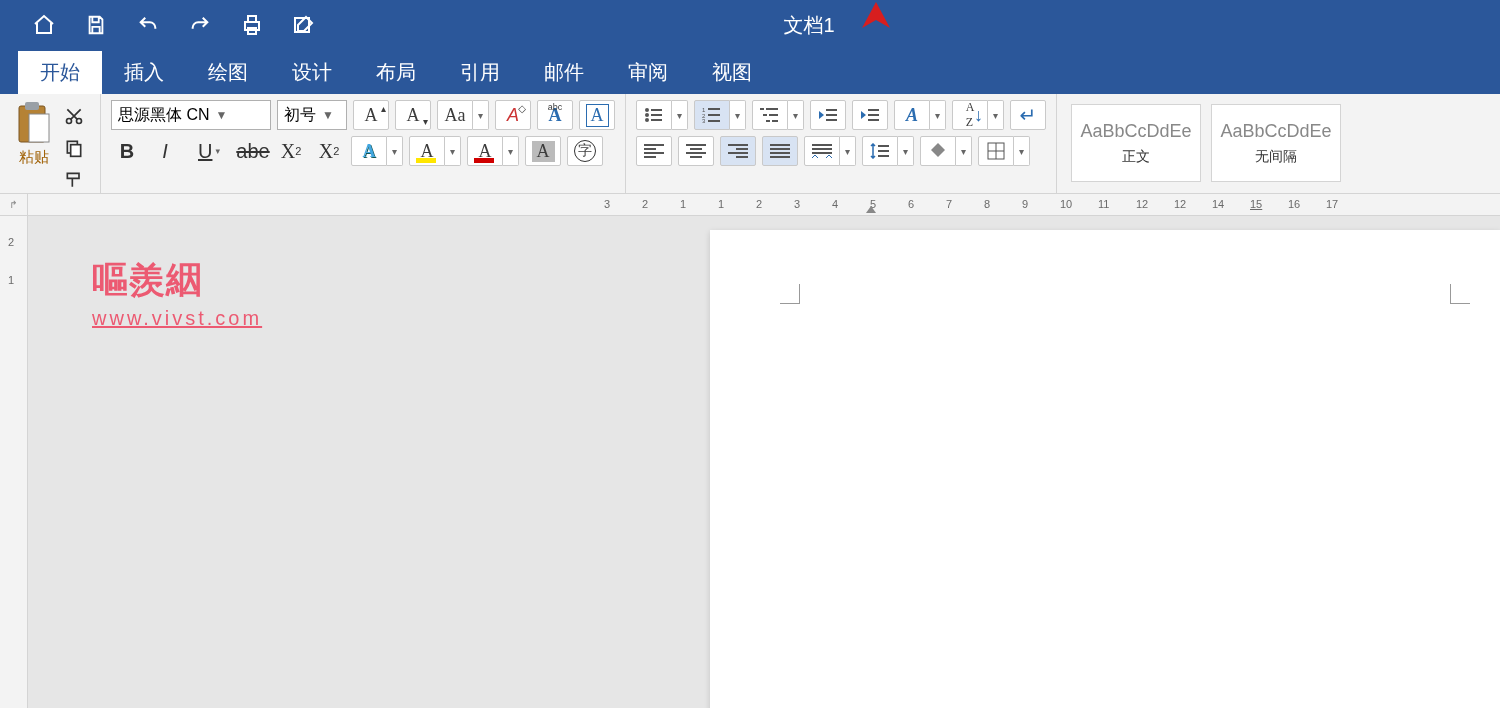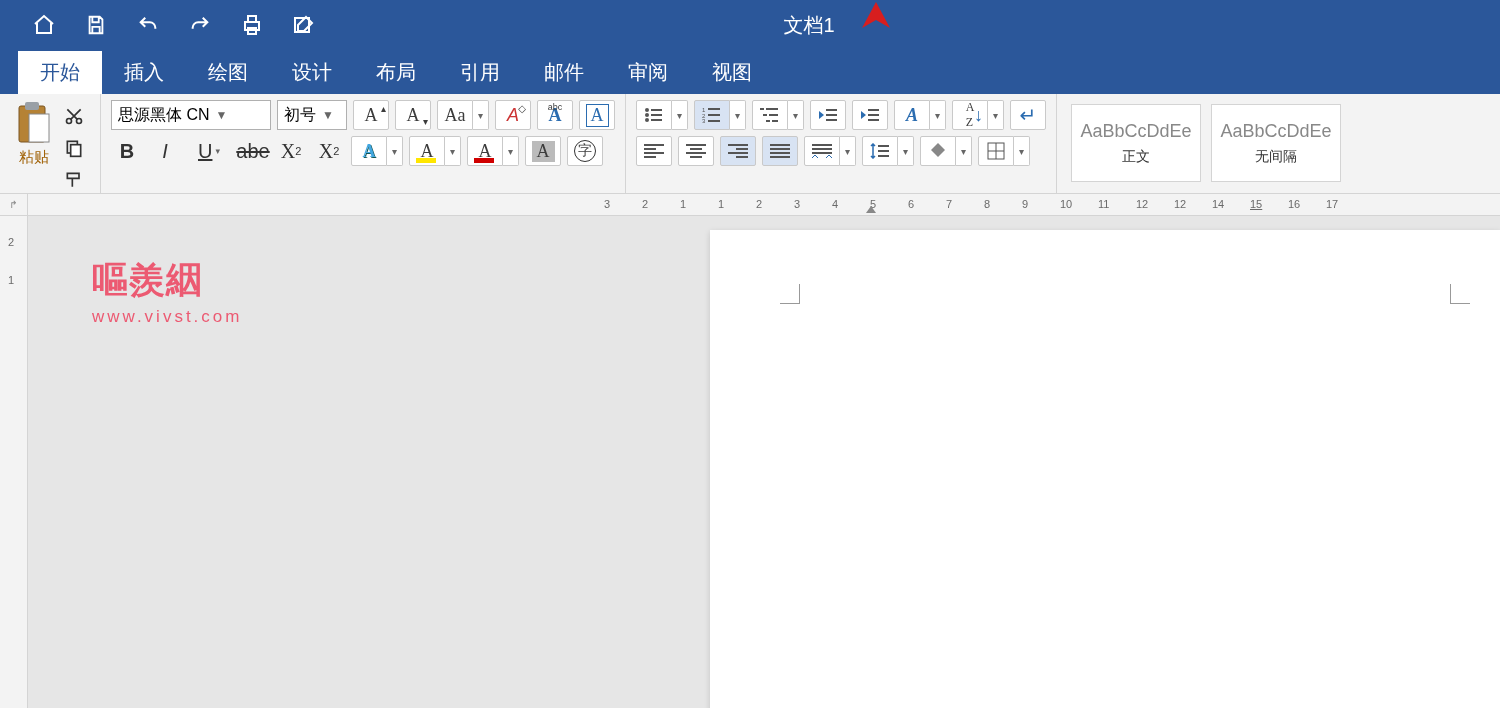--- a/index.html
+++ b/index.html
@@ -51,21 +51,21 @@
 .v-ruler { width: 28px; background:#f3f3f3; border-right:1px solid #d4d4d4; position: relative; }
 .ruler-num { position:absolute; font-size:11px; color:#6a6a6a; }
 .doc-area { flex:1; background:#e6e6e6; position:relative; overflow:hidden; }
 .ruler-row { display:flex; }
 .page-gray { position:absolute; left:0; top:0; width:700px; height:100%; background:#e6e6e6; }
 .page-white { position:absolute; right:0; top:14px; width:790px; height:100%; background:#fff; box-shadow: 0 2px 6px rgba(0,0,0,0.15); }
 
 
 .wm { position:absolute; left:16px; top:40px;margin-left:48px; }
 .wm-big { color:#ec5a72; font-size:36px; font-weight:700; letter-spacing:1px; }
-.wm-url { color:#ec5a72; font-size:17px; letter-spacing:3px; margin-top:2px; }
+.wm-url { color:#ec5a72; font-size:20px; letter-spacing:3px; margin-top:2px;text-decoration:underline; }
 
 
 .page-margin { position:absolute; left:140px; top:90px; }
 .corner { position:absolute; width:20px; height:20px; }
 .c-tl { left:70px; top:54px; border-right:1px solid #999; border-bottom:1px solid #999; }
 .c-tr { right:30px; top:54px; border-left:1px solid #999; border-bottom:1px solid #999; }
 .sel { background:#b9c9e6; display:inline; }
 .list-line { font-size:42px; color:#111; line-height:1.3; margin-bottom: 50px; }
 .list-line .num { margin-right: 8px; }
 

